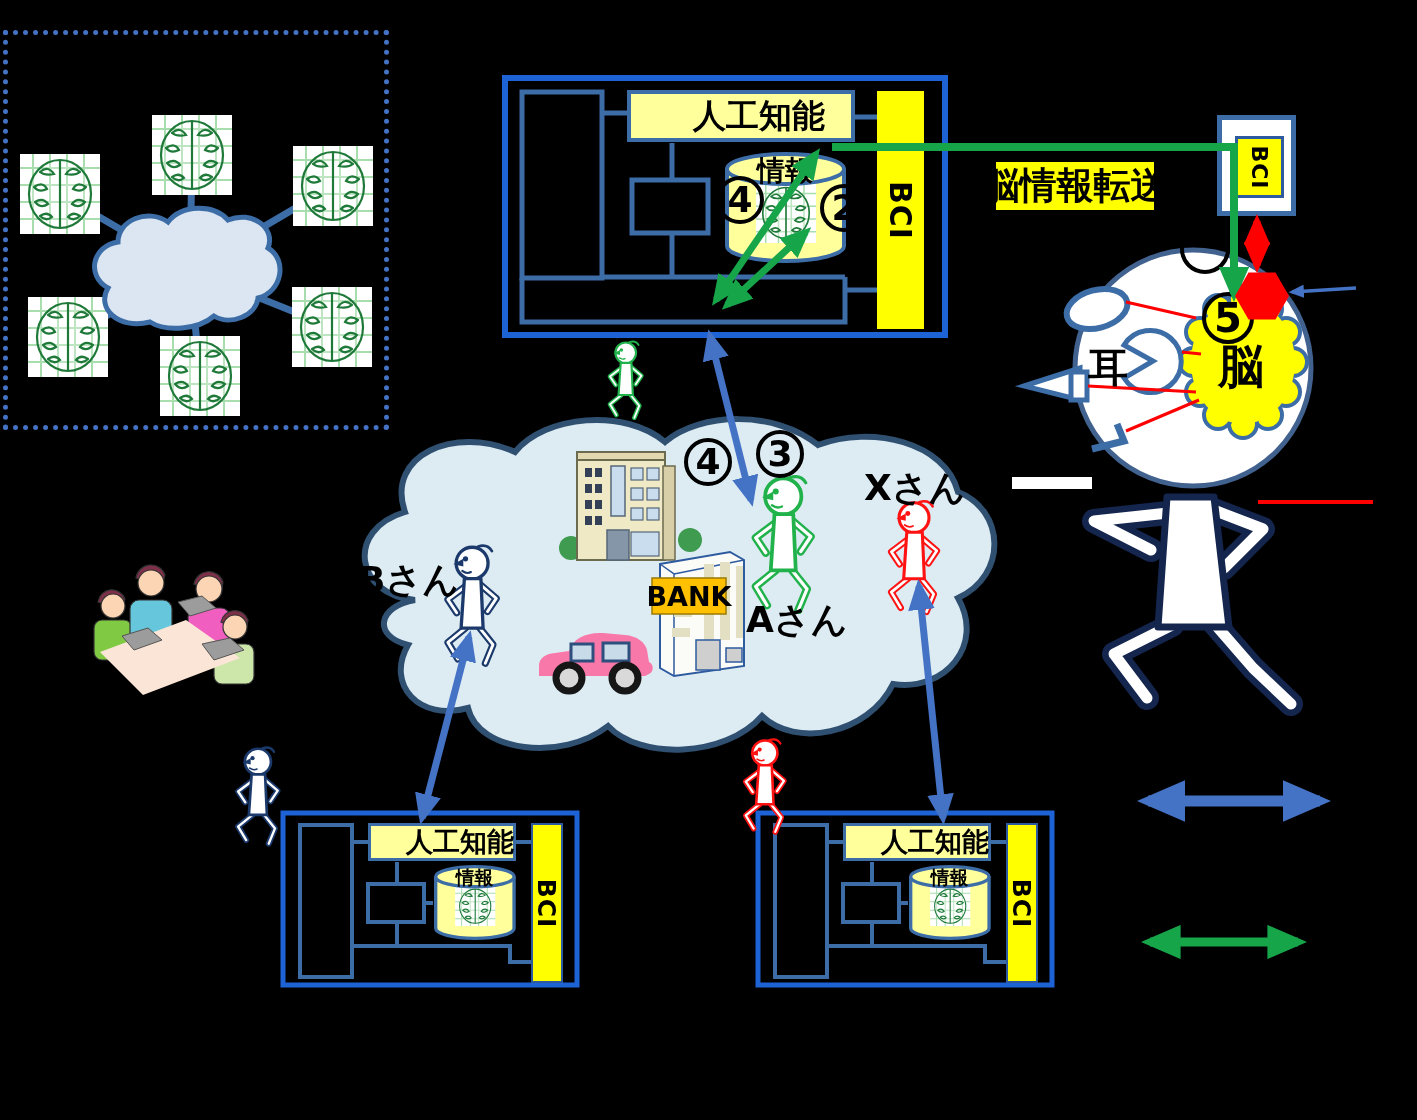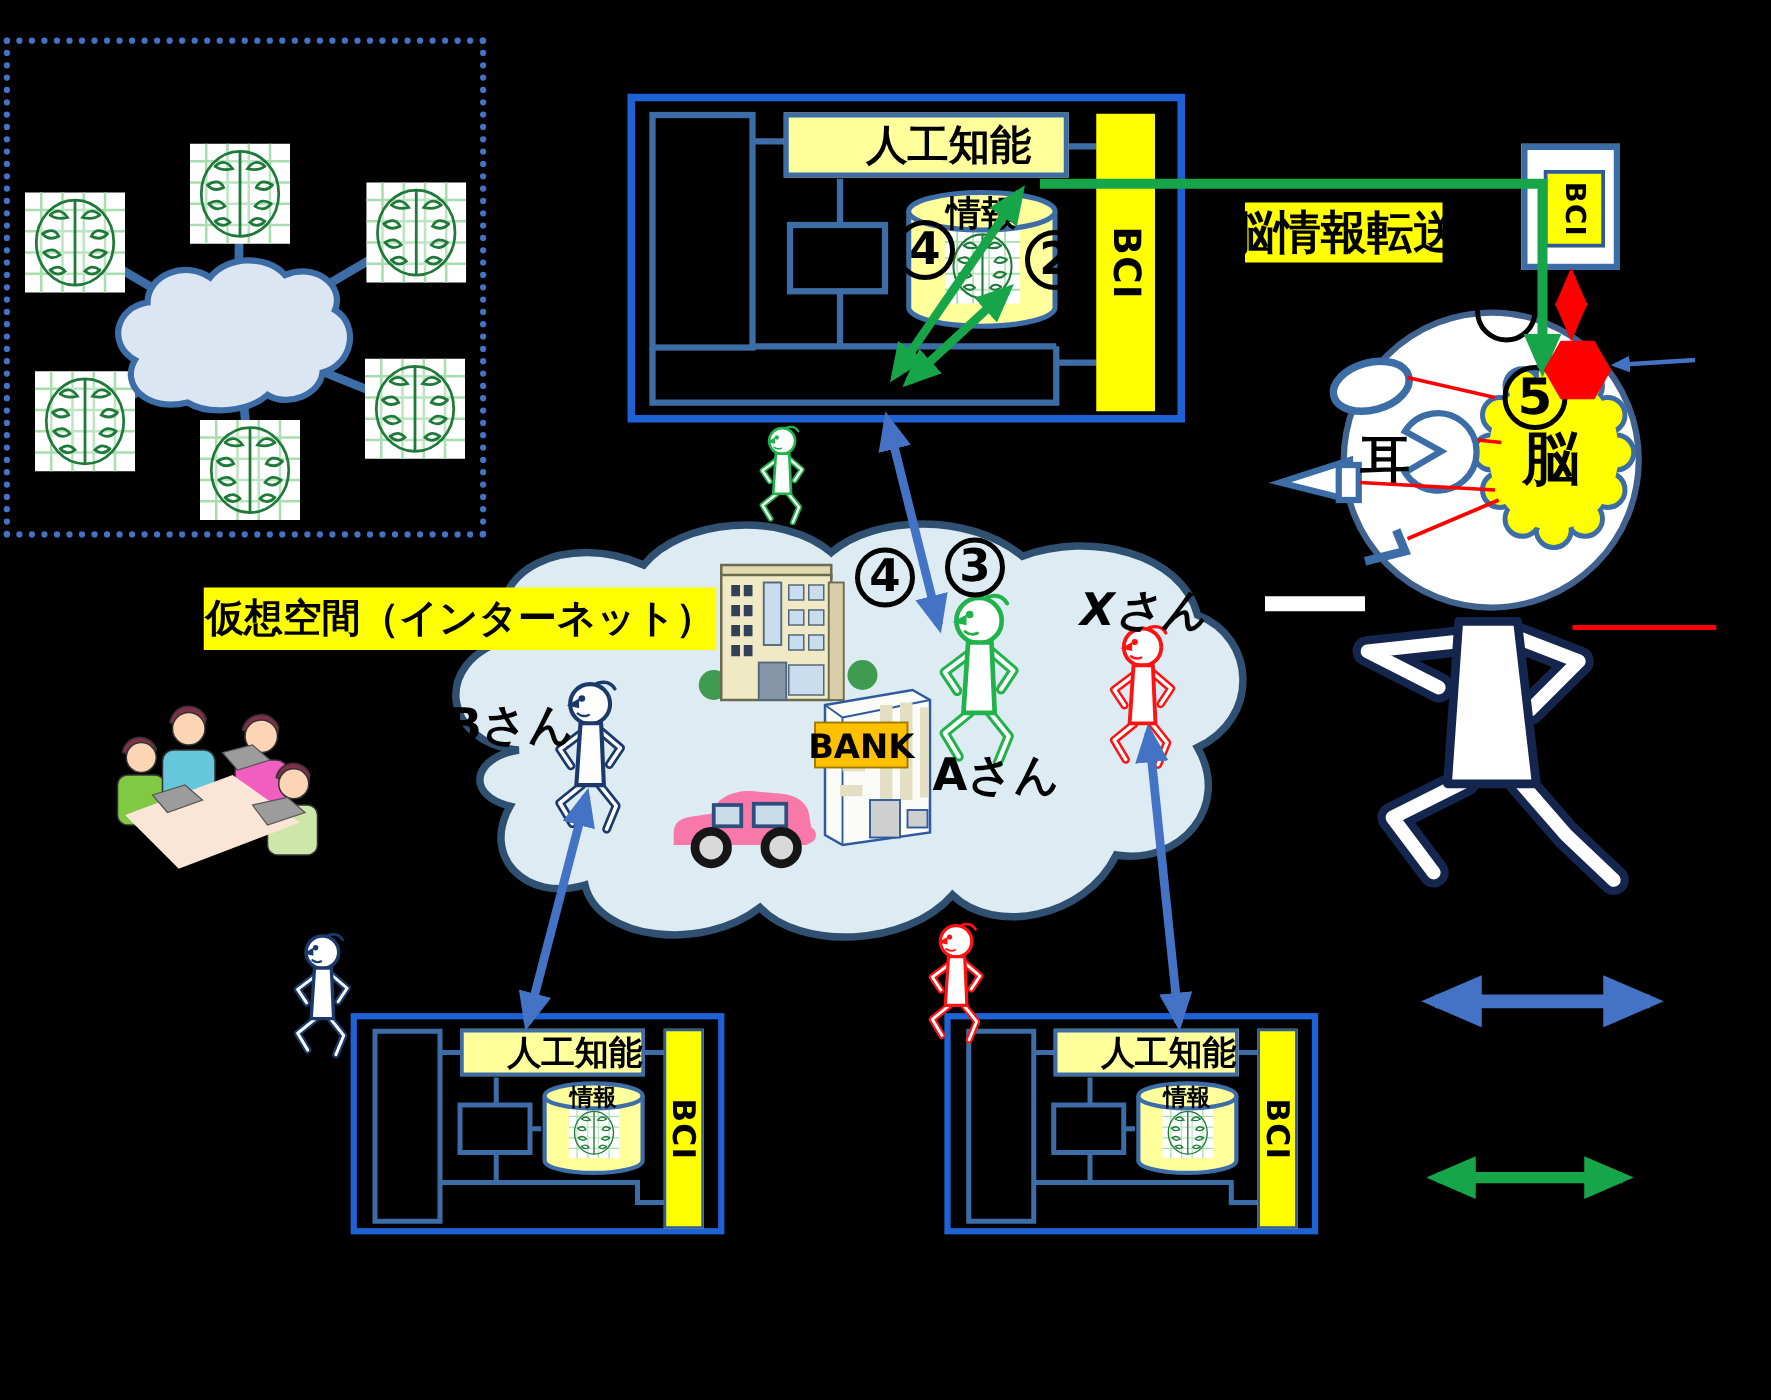--- a/index.html
+++ b/index.html
@@ -279,24 +279,23 @@
   <div class="abs" style="left:1217px;top:115px;width:79px;height:101px;background:#fff;border:5px solid #3C6DA6;">
     <div class="abs bcibar" style="left:13px;top:16px;width:49px;height:62px;font-size:22px;border:3px solid #2E5B9F;">
       <span>BCI</span>
     </div>
   </div>
 
   <div class="abs badge" style="left:1202px;top:292px;width:52px;height:52px;font-size:40px;border-width:4px;">5</div>
   <div class="abs namelbl" style="left:1218px;top:336px;font-size:46px;">脳</div>
   <div class="abs namelbl" style="left:1088px;top:340px;font-size:40px;">耳</div>
 
-  <div class="abs ylabel" style="left:163px;top:470px;width:410px;height:50px;font-size:31px;">仮想空間（インターネット）</div>
   <div class="abs namelbl" style="left:358px;top:556px;font-size:36px;text-align:right;">Bさん</div>
   <div class="abs namelbl" style="left:746px;top:596px;font-size:36px;">Aさん</div>
-  <div class="abs namelbl" style="left:864px;top:464px;font-size:36px;font-style:italic;">Xさん</div>
+  <div class="abs namelbl" style="left:864px;top:464px;font-size:36px;">Xさん</div>
   <div class="abs badge" style="left:684px;top:438px;width:48px;height:48px;font-size:36px;border-width:4px;">4</div>
   <div class="abs badge" style="left:756px;top:430px;width:48px;height:48px;font-size:36px;border-width:4px;">3</div>
 
   <div class="abs aibox" style="left:368px;top:823px;width:148px;height:38px;font-size:27px;border-width:3px;">人工知能</div>
   <div class="abs bcibar" style="left:531px;top:823px;width:32px;height:160px;font-size:25px;border:2px solid #2E5B9F;">
     <span>BCI</span>
   </div>
 
   <div class="abs aibox" style="left:843px;top:823px;width:148px;height:38px;font-size:27px;border-width:3px;">人工知能</div>
   <div class="abs bcibar" style="left:1006px;top:823px;width:32px;height:160px;font-size:25px;border:2px solid #2E5B9F;">

